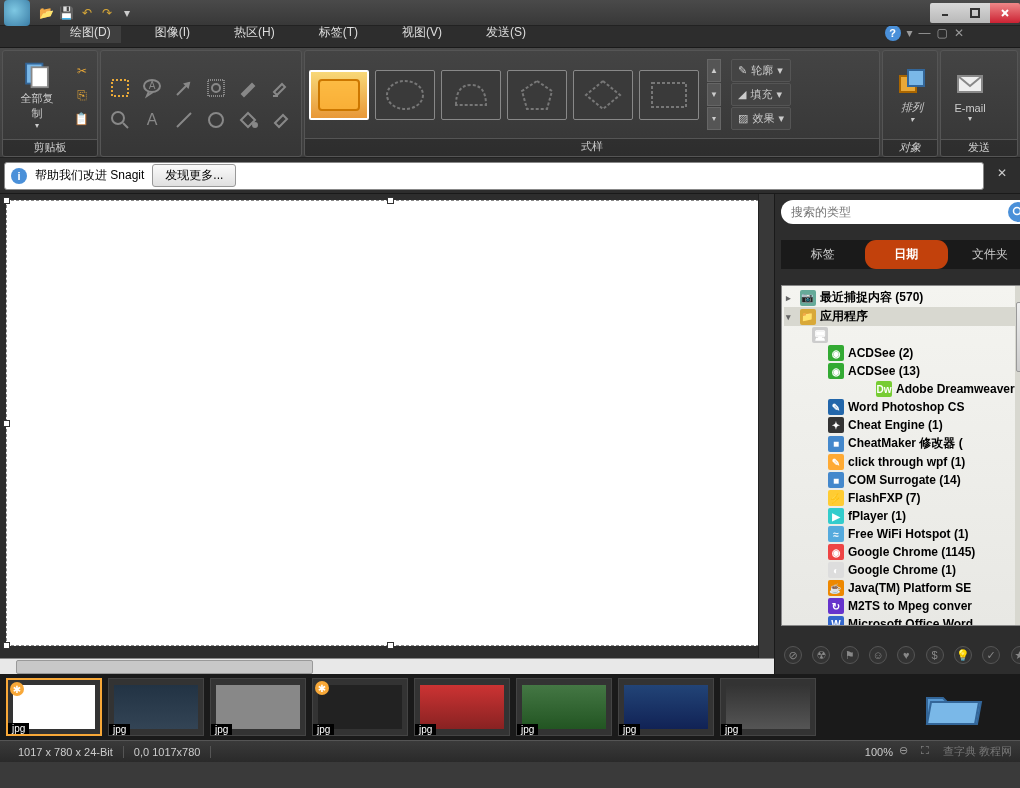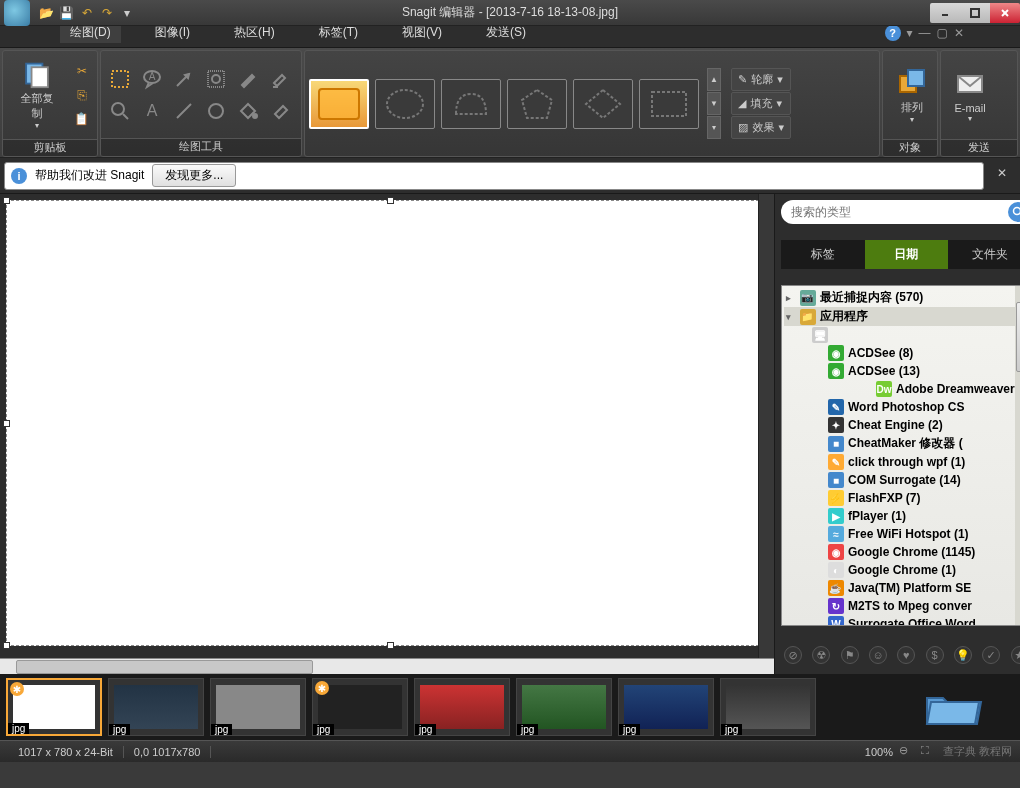--- a/index.html
+++ b/index.html
@@ -68,21 +68,21 @@
 .hscroll-track{flex:1;background:#e8e8e8;height:14px;margin:0 16px;position:relative;}
 .hscroll-thumb{position:absolute;left:0;width:40%;height:100%;background:#c8c8c8;border:1px solid #999;border-radius:2px;}
 
 
 .right-panel { flex:1; background:#2d2d2d; border-left:1px solid #1a1a1a; display:flex; flex-direction:column; padding:6px; gap:16px;}
 .search-row{display:flex;background:#fff;border-radius:12px;height:24px;align-items:center;padding:0 4px 0 10px;}
 .search-input{flex:1;border:none;outline:none;font-size:12px;}
 .search-btn{width:20px;height:20px;background:#4a90d9;border-radius:50%;display:flex;align-items:center;justify-content:center;cursor:pointer;}
 .panel-tabs{display:flex;background:#1a1a1a;}
 .panel-tab{flex:1;text-align:center;padding:6px 0;color:#ccc;font-size:12px;cursor:pointer;}
-.panel-tab.active{background:#4d7c0f;color:#fff;font-weight:bold;}
+.panel-tab.active{background:#c2410c;color:#fff;font-weight:bold;border-radius:11px;}
 .tree{flex:1;background:linear-gradient(#f4f4f0,#e8e8e4);border:1px solid #888;overflow:hidden;font-size:12px;position:relative;}
 .tree-scroll{overflow-y:auto;height:100%;padding:2px;}
 .tree-item{display:flex;align-items:center;padding:1px 2px;cursor:pointer;gap:4px;white-space:nowrap;}
 .tree-item.sel{background:#d8d8d0;}
 .tree-toggle{width:10px;color:#666;font-size:9px;}
 .tree-icn{width:16px;height:16px;flex-shrink:0;display:inline-flex;align-items:center;justify-content:center;font-size:10px;border-radius:2px;}
 .tree-item.depth0{padding-left:2px;font-weight:bold;}
 .tree-item.depth1{padding-left:14px;font-weight:bold;}
 .tree-item.depth2{padding-left:30px;font-weight:bold;}
 .tree-vscroll{position:absolute;right:0;top:0;bottom:0;width:16px;background:#d8d8d0;}
@@ -115,21 +115,20 @@
 
 <div class="titlebar">
   <div class="logo"></div>
   <div class="qat">
     <div class="qat-btn">📂</div>
     <div class="qat-btn">💾</div>
     <div class="qat-btn">↶</div>
     <div class="qat-btn">↷</div>
     <div class="qat-btn" style="color:#ccc;">▾</div>
   </div>
-  <div class="title-text">Snagit 编辑器 - [2013-7-16 18-13-08.jpg]</div>
   <div class="win-controls">
     <div class="win-btn win-min">
         <svg width="10" height="10">
           <line x1="2" y1="7" x2="8" y2="7" stroke="#333"></line>
         </svg>
       </div>
     <div class="win-btn win-max">
         <svg width="10" height="10">
           <rect x="1" y="1" width="8" height="8" stroke="#333" fill="none"></rect>
         </svg>
@@ -246,21 +245,20 @@
               <circle cx="18" cy="16" r="2" fill="#888"></circle>
             </svg>
           </div>
         <div class="tool-btn">
             <svg viewBox="0 0 22 22">
               <path d="M6,14 L14,6 L18,10 L10,18 Z"></path>
             </svg>
           </div>
       </div>
     </div>
-    <div class="group-label">绘图工具</div>
   </div>
 
   <div class="ribbon-group" style="flex:1;">
     <div class="styles-body">
       <div class="style-preview sel">
           <svg width="50" height="40">
             <rect x="5" y="5" width="40" height="30" fill="rgba(255,180,50,0.7)" stroke="#c70" rx="3"></rect>
           </svg>
         </div>
       <div class="style-preview">
@@ -304,23 +302,24 @@
             <span>填充</span>
             <span>▾</span>
           </div>
         <div class="style-prop-btn">
             <span>▨</span>
             <span>效果</span>
             <span>▾</span>
           </div>
       </div>
     </div>
-  </div>
-
-  <div class="ribbon-group" style="width:56px;">
+    <div class="group-label">式样</div>
+  </div>
+
+  <div class="ribbon-group" style="width:56px;font-style:italic;">
     <div class="group-body">
       <div class="big-btn">
         <svg class="big-btn-icon" viewBox="0 0 32 32">
             <rect x="4" y="10" width="16" height="16" fill="#e8a838" stroke="#a60"></rect>
             <rect x="12" y="4" width="16" height="16" fill="#7ab8e8" stroke="#369"></rect>
           </svg>
         <div class="big-btn-label">排列</div>
         <div style="color:#ccc;font-size:8px;">▾</div>
       </div>
     </div>
@@ -401,41 +400,41 @@
             <span>应用程序</span>
           </div>
           <div class="tree-item depth1">
             <span class="tree-toggle"></span>
             <span class="tree-icn" style="background:#ccc;color:#fff;">🖥</span>
             <span></span>
           </div>
           <div class="tree-item depth2">
             <span class="tree-toggle"></span>
             <span class="tree-icn" style="background:#3a3;color:#fff;">◉</span>
-            <span>ACDSee (8)</span>
+            <span>ACDSee (2)</span>
           </div>
           <div class="tree-item depth2">
             <span class="tree-toggle"></span>
             <span class="tree-icn" style="background:#3a3;color:#fff;">◉</span>
             <span>ACDSee (13)</span>
           </div>
           <div class="tree-item depth2">
             <span class="tree-toggle"></span>
             <span class="tree-icn" style="background:#7c3;color:#fff;margin-left:48px;">Dw</span>
             <span>Adobe Dreamweaver C</span>
           </div>
           <div class="tree-item depth2">
             <span class="tree-toggle"></span>
             <span class="tree-icn" style="background:#26a;color:#fff;">✎</span>
             <span>Word Photoshop CS</span>
           </div>
           <div class="tree-item depth2">
             <span class="tree-toggle"></span>
             <span class="tree-icn" style="background:#333;color:#fff;">✦</span>
-            <span>Cheat Engine (2)</span>
+            <span>Cheat Engine (1)</span>
           </div>
           <div class="tree-item depth2">
             <span class="tree-toggle"></span>
             <span class="tree-icn" style="background:#48c;color:#fff;">■</span>
             <span>CheatMaker 修改器 (</span>
           </div>
           <div class="tree-item depth2">
             <span class="tree-toggle"></span>
             <span class="tree-icn" style="background:#fa3;color:#fff;">✎</span>
             <span>click through wpf (1)</span>
@@ -476,21 +475,21 @@
             <span>Java(TM) Platform SE</span>
           </div>
           <div class="tree-item depth2">
             <span class="tree-toggle"></span>
             <span class="tree-icn" style="background:#63c;color:#fff;">↻</span>
             <span>M2TS to Mpeg conver</span>
           </div>
           <div class="tree-item depth2">
             <span class="tree-toggle"></span>
             <span class="tree-icn" style="background:#36c;color:#fff;">W</span>
-            <span>Surrogate Office Word</span>
+            <span>Microsoft Office Word</span>
           </div>
         </div>
       <div class="tree-vscroll">
           <div class="tree-vscroll-thumb"></div>
         </div>
     </div>
     <div class="flag-row">
       <div class="flag-btn">⊘</div>
       <div class="flag-btn">☢</div>
       <div class="flag-btn">⚑</div>

